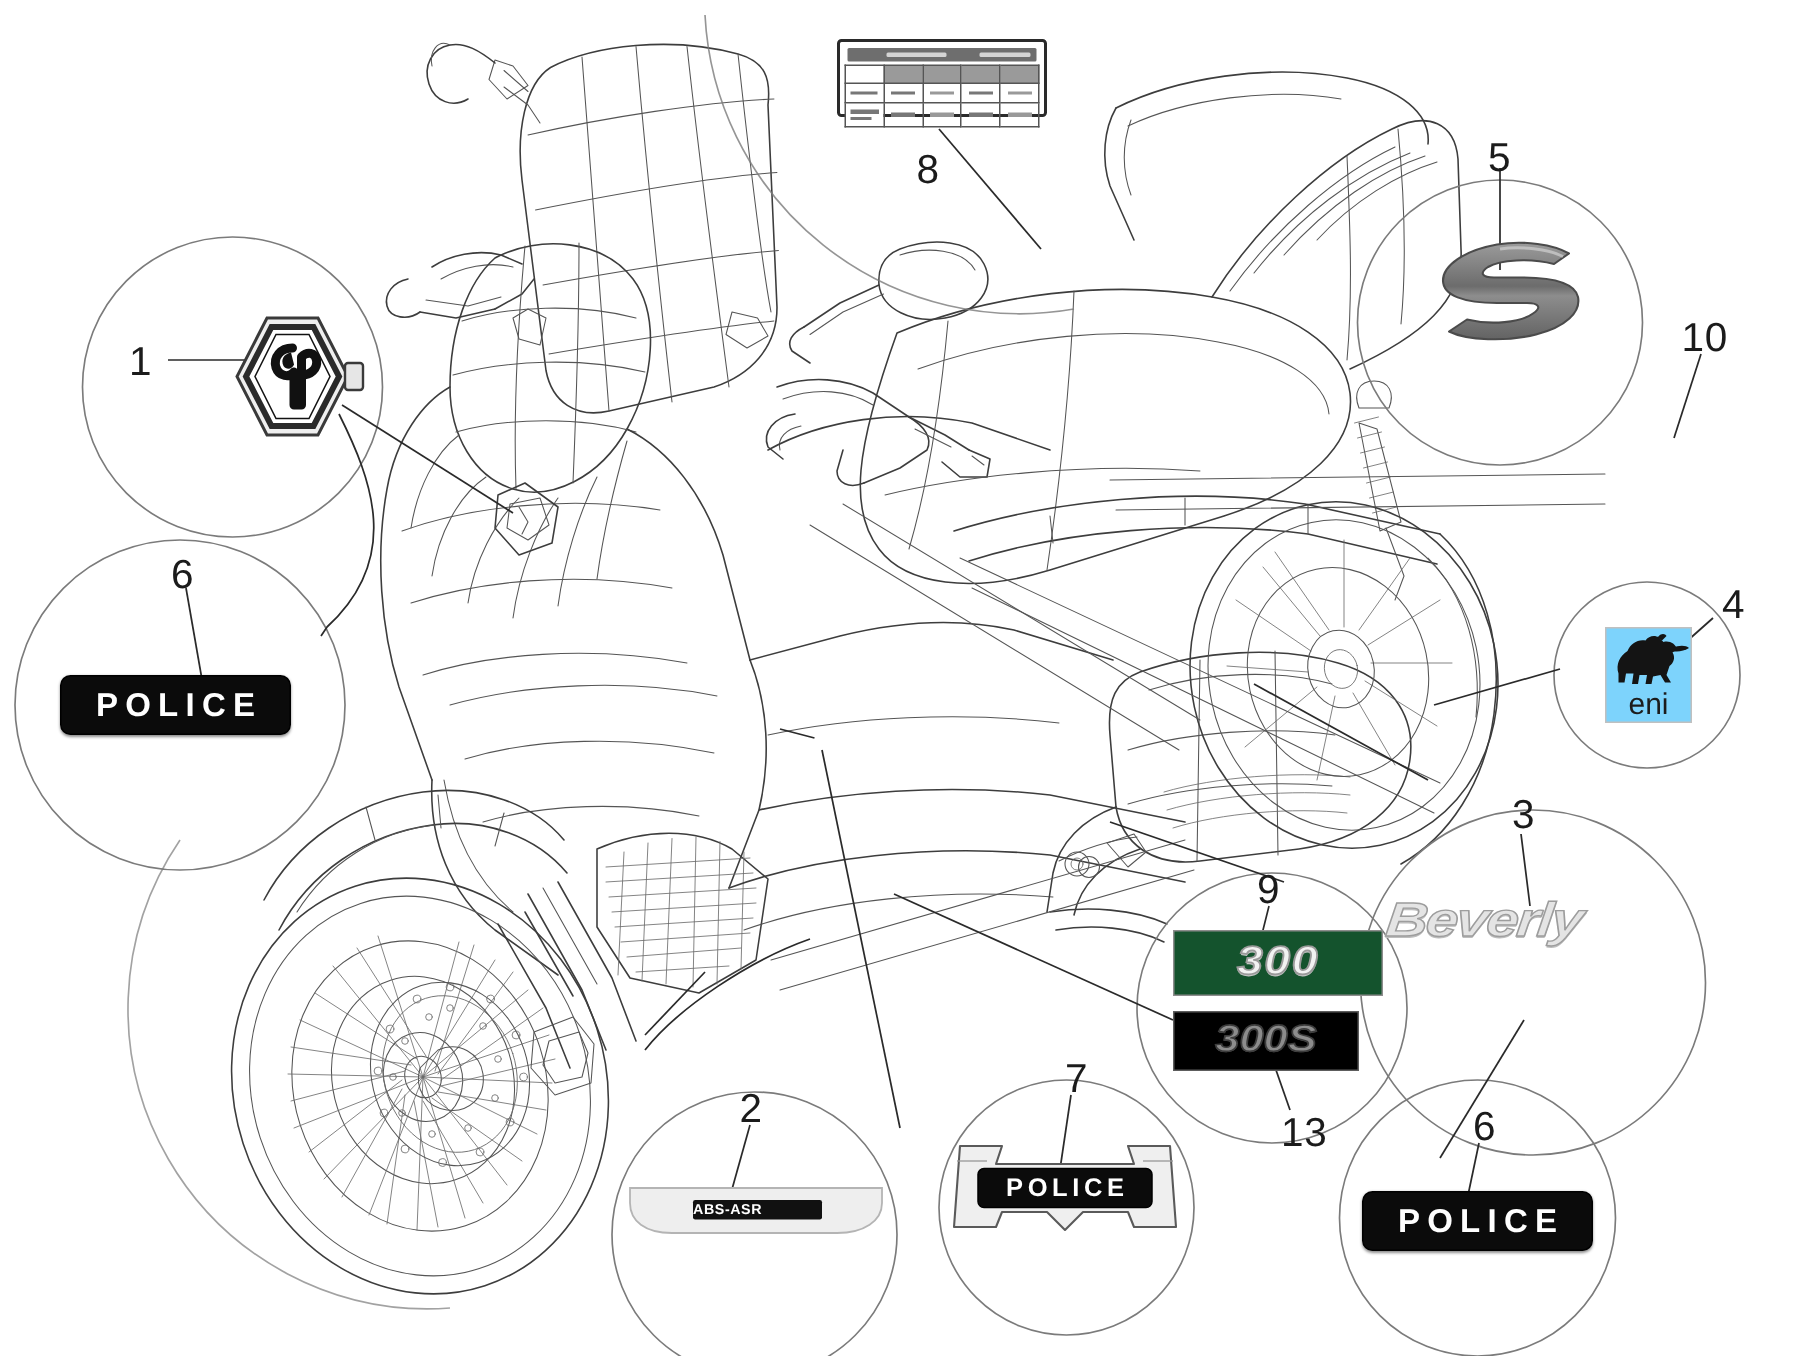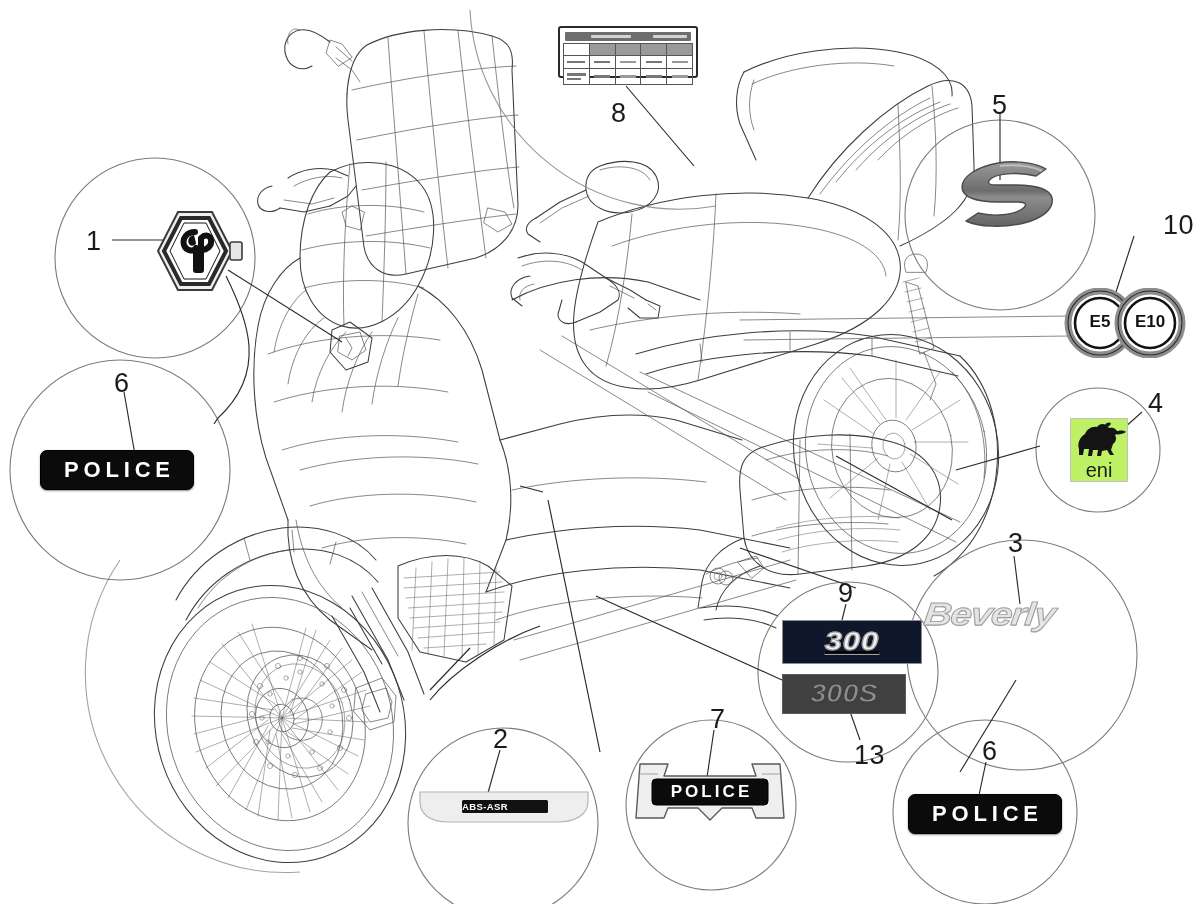--- a/index.html
+++ b/index.html
@@ -499,36 +499,22 @@
       </defs>
       <path d="M96 14 C86 8 66 5 48 8 C26 12 12 22 12 32 C12 42 26 47 48 47
                L68 47 C76 47 78 50 72 54 C64 60 44 62 28 58 L16 66
                C28 72 54 73 74 68 C94 63 104 53 102 43 C100 34 86 30 64 30
                L46 30 C38 30 36 27 42 23 C50 18 70 17 86 21 Z" fill="url(#sg)" stroke="#4b4b4b" stroke-width="1.4" stroke-linejoin="round"></path>
       <path d="M92 16 C82 11 64 9 50 11" fill="none" stroke="#c9c9c9" stroke-width="2" opacity=".8"></path>
     </svg>
 
   </div>
 
-  <div class="plate" style="left:1062px;top:288px;width:126px;height:70px;">
-    <svg width="126" height="70" viewBox="0 0 126 70">
-      <circle cx="38" cy="35" r="32" fill="#ffffff" stroke="#8d8d8d" stroke-width="7"></circle>
-      <circle cx="38" cy="35" r="32" fill="none" stroke="#2a2a2a" stroke-width="1.1"></circle>
-      <circle cx="38" cy="35" r="25" fill="#ffffff" stroke="#111" stroke-width="2.6"></circle>
-      <circle cx="88" cy="35" r="32" fill="#ffffff" stroke="#8d8d8d" stroke-width="7"></circle>
-      <circle cx="88" cy="35" r="32" fill="none" stroke="#2a2a2a" stroke-width="1.1"></circle>
-      <circle cx="88" cy="35" r="25" fill="#ffffff" stroke="#111" stroke-width="2.6"></circle>
-    </svg>
-    <span style="position:absolute;left:18px;top:24px;width:40px;text-align:center;
-                 font-size:17px;font-weight:700;color:#111;font-family:'Liberation Sans',sans-serif;">E5</span>
-    <span style="position:absolute;left:64px;top:24px;width:48px;text-align:center;
-                 font-size:17px;font-weight:700;color:#111;font-family:'Liberation Sans',sans-serif;">E10</span>
-  </div>
-
-  <div class="plate" style="left:1070px;top:418px;width:56px;height:62px;background:#bef264;border:1px solid #c0c0c0;">
+
+  <div class="plate" style="left:1070px;top:418px;width:56px;height:62px;background:#7dd3fc;border:1px solid #c0c0c0;">
     <svg width="56" height="44" viewBox="0 0 56 44">
 
       <path d="M8 30 C6 24 9 18 14 15 C16 10 21 7 26 8 C28 5 32 4 35 6 L38 9
                C42 8 46 10 47 14 L44 16 C46 19 45 23 42 25 L40 31 L43 36 L39 36 L36 31
                L31 32 L30 37 L26 37 L27 31 L22 31 L21 37 L17 37 L18 30 L13 30 L12 36 L8 36 Z" fill="#141414"></path>
       <path d="M44 13 C48 11 53 11 55 13 C52 15 47 16 44 15 Z" fill="#141414"></path>
       <path d="M34 6 C36 3 39 3 40 5 L37 8 Z" fill="#141414"></path>
     </svg>
     <span style="position:absolute;left:0;bottom:1px;width:56px;text-align:center;
                  font-size:20px;font-weight:400;color:#1c1c1c;line-height:1;
@@ -536,29 +522,29 @@
   </div>
 
   <div class="plate" style="left:924px;top:592px;width:200px;height:48px;">
     <span style="display:block;font-size:39px;font-weight:700;font-style:italic;line-height:44px;
                  color:#e4e4e4;-webkit-text-stroke:1.1px #9d9d9d;
                  letter-spacing:-1.5px;transform:skewX(-6deg) scaleY(.82);
                  text-shadow:0 1.5px 0 #bdbdbd, 0 -1px 0 #fafafa;
                  font-family:'Liberation Sans',sans-serif;">Beverly</span>
   </div>
 
-  <div class="plate" style="left:782px;top:620px;width:138px;height:42px;background:#0f172a;border:1px solid #8d8d8d;text-decoration:underline;">
+  <div class="plate" style="left:782px;top:620px;width:138px;height:42px;background:#14532d;border:1px solid #8d8d8d;">
     <span style="display:block;text-align:center;font-size:31px;font-weight:700;font-style:italic;
                  line-height:40px;color:#f2f2f2;-webkit-text-stroke:1.3px #9a9a9a;
                  letter-spacing:1px;transform:scaleY(.86);
                  text-shadow:0 1px 0 #c4c4c4;
                  font-family:'Liberation Sans',sans-serif;">300</span>
   </div>
 
-  <div class="plate" style="left:782px;top:674px;width:122px;height:38px;background:#404040;border:1.4px solid #5d5d5d;">
+  <div class="plate" style="left:782px;top:674px;width:122px;height:38px;background:#000000;border:1.4px solid #5d5d5d;">
     <span style="display:block;text-align:center;font-size:29px;font-weight:700;font-style:italic;
                  line-height:36px;color:#8c8c8c;-webkit-text-stroke:1.2px #3c3c3c;
                  letter-spacing:0px;transform:scaleY(.86);
                  text-shadow:0 1px 0 #555;
                  font-family:'Liberation Sans',sans-serif;">300S</span>
   </div>
 
   <div class="plate" style="left:418px;top:790px;width:172px;height:34px;">
     <svg width="172" height="34" viewBox="0 0 172 34">
       <path d="M2 2 L170 2 L170 12 C170 24 158 32 140 32 L30 32 C12 32 2 24 2 12 Z" fill="#eeeeee" stroke="#b4b4b4" stroke-width="1.2"></path>
@@ -584,21 +570,21 @@
                  font-family:'Liberation Sans',sans-serif;">POLICE</span>
   </div>
 
   <div class="police" style="left:908px;top:794px;width:152px;height:38px;">
     <span style="font-size:22px;">POLICE</span>
   </div>
 
   <div class="callnum" style="left:86px;top:228px;">1</div>
   <div class="callnum" style="left:611px;top:100px;">8</div>
   <div class="callnum" style="left:992px;top:92px;">5</div>
-  <div class="callnum" style="left:1121px;top:212px;margin-left:42px;">10</div>
+  <div class="callnum" style="left:1121px;top:212px;">10</div>
   <div class="callnum" style="left:114px;top:370px;">6</div>
   <div class="callnum" style="left:1148px;top:390px;">4</div>
   <div class="callnum" style="left:1008px;top:530px;">3</div>
   <div class="callnum" style="left:838px;top:580px;">9</div>
   <div class="callnum" style="left:493px;top:726px;">2</div>
   <div class="callnum" style="left:710px;top:706px;">7</div>
   <div class="callnum" style="left:854px;top:742px;">13</div>
   <div class="callnum" style="left:982px;top:738px;">6</div>
 
 </div>

